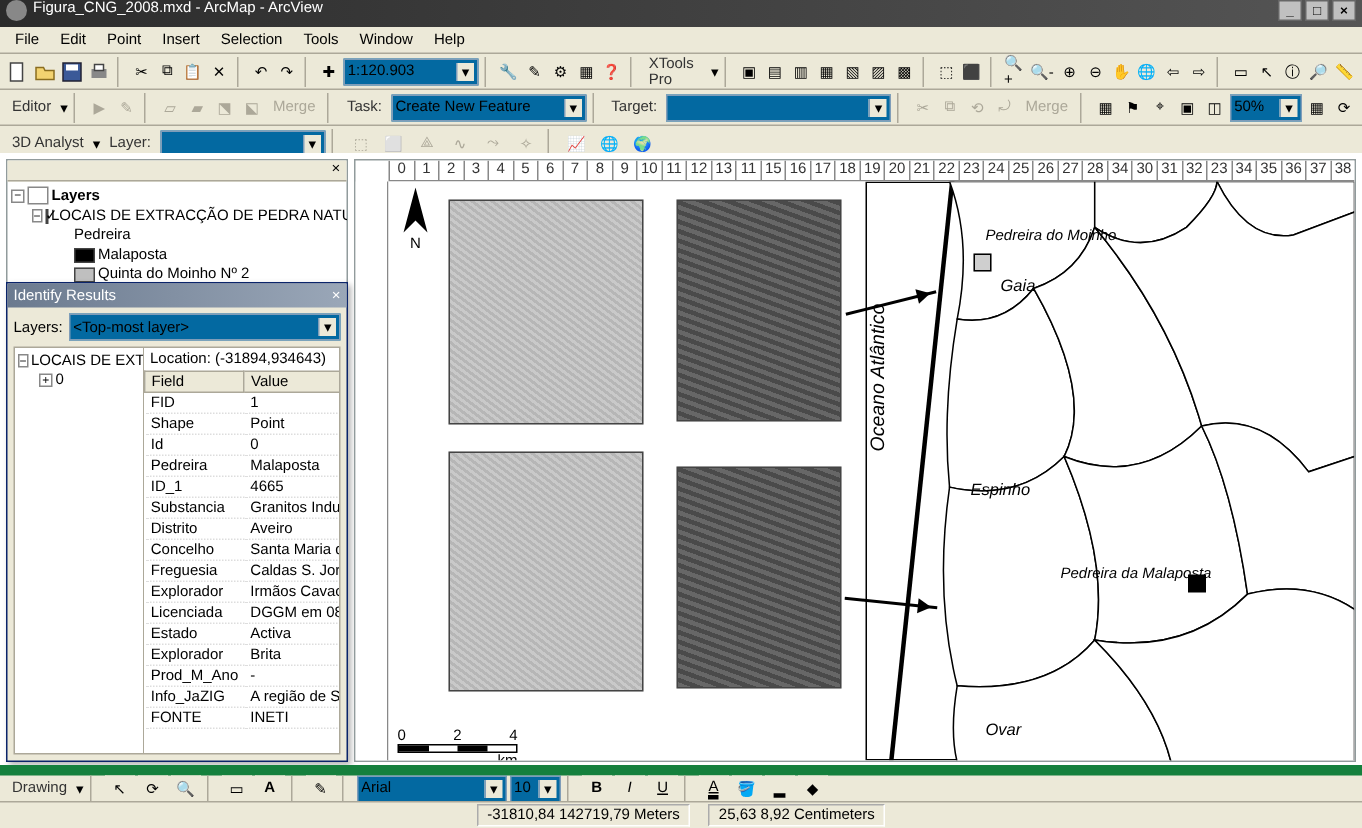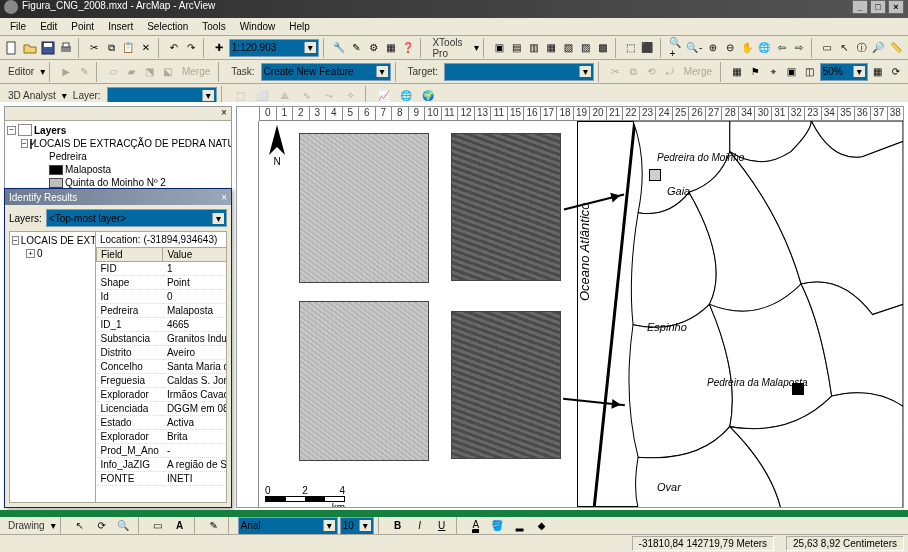--- a/index.html
+++ b/index.html
@@ -56,21 +56,21 @@
 .border { position:absolute; border:1px solid #000; }
 .maptxt { position:absolute; font-style:italic; font-size:11px; }
 .oceanlbl { position:absolute; left:0px; top:180px; transform:rotate(-90deg); transform-origin:left top; font-style:italic; font-size:13px; }
 .sq { position:absolute; width:12px; height:12px; }
 .arrow { position:absolute; height:2px; background:#000; }
 .arrow::after { content:""; position:absolute; right:-1px; top:-4px; border:5px solid transparent; border-left:9px solid #000; }
 .scalebar { position:absolute; left:6px; bottom:4px; width:80px; height:18px; color:#000; font-size:9px; }
 .scalebar .bar { display:flex; height:6px; border:1px solid #000; }
 .scalebar .bar div { flex:1; }
 .scalebar .bar div:nth-child(odd){ background:#000; }
-.statusbar { position:absolute; left:0; right:0; bottom:0; height:18px; background:#ece9d8; border-top:1px solid #aca899; display:flex; align-items:center; justify-content:flex-end; padding:0 4px; gap:12px; }
+.statusbar { position:absolute; left:0; right:0; bottom:0; height:18px; background:#ece9d8; border-top:1px solid #aca899; display:flex; align-items:center; justify-content:center; padding:0 4px; gap:12px; }
 .statusbox { border:1px inset #fff; padding:1px 6px; background:#ece9d8; }
 .disabled { color:#aca899; }
 .muni { position:absolute; background:rgba(255,255,255,0); }
 .muni path { fill:#fff; stroke:#000; stroke-width:1; }
 </style>
 </head>
 <body>
 
 <div class="titlebar">
   <span class="icon"></span>

